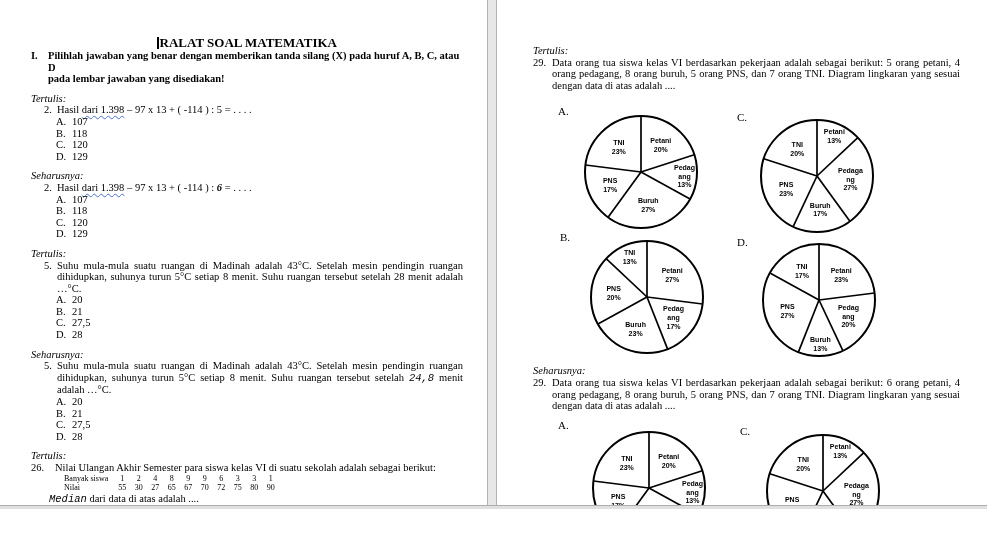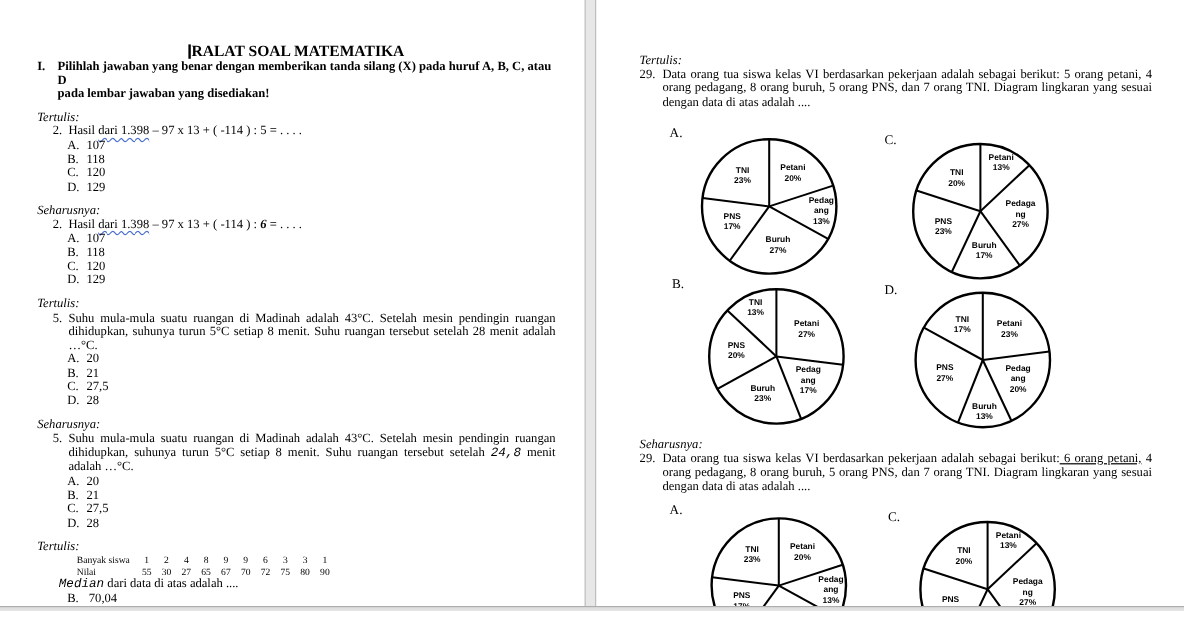--- a/index.html
+++ b/index.html
@@ -26,21 +26,21 @@
   .q26line .qnum{display:inline-block;width:24px;text-indent:0;}
   .opt{margin-left:25px;}
   .optletter{display:inline-block;width:16px;}
   .opt26 .optletter{width:18px;}
   .q26-table{font-size:8px;line-height:9.5px;margin-left:33px;}
   .tlabel{display:inline-block;width:50px;}
   .tcell{display:inline-block;width:16.5px;text-align:center;}
   .median-line{margin-left:18px;}
   .italic{font-style:italic;font-family:Liberation Mono, monospace;}
   .bold-italic{font-weight:bold;font-style:italic;}
-  .u-solid{text-decoration:underline;}
+  .u-solid{}
   .squiggle{text-decoration-line:underline;text-decoration-style:wavy;text-decoration-color:#4a6fd0;text-decoration-thickness:1px;text-underline-offset:2px;}
   .spacer-charts{height:266px;}
   .chart-letter{position:absolute;font-size:11px;}
   svg.pie{position:absolute;}
   svg.pie text{font-family:"Liberation Sans","DejaVu Sans",sans-serif;font-weight:bold;font-size:7px;fill:#000;}
 </style>
 </head>
 <body>
 
 <div class="spread">
@@ -84,20 +84,21 @@
     <div>
       <div class="qline"><span class="qnum">5.</span><span>Suhu mula-mula suatu ruangan di Madinah adalah 43°C. Setelah mesin pendingin ruangan dihidupkan, suhunya turun 5°C setiap 8 menit. Suhu ruangan tersebut setelah </span><span class="italic">24,8</span><span> menit adalah …°C.</span></div>
       <div class="opt"><span class="optletter">A.</span><span>20</span></div>
       <div class="opt"><span class="optletter">B.</span><span>21</span></div>
       <div class="opt"><span class="optletter">C.</span><span>27,5</span></div>
       <div class="opt"><span class="optletter">D.</span><span>28</span></div>
     </div>
 
     <div class="section-label">Tertulis:</div>
     <div>
+      <div class="q26line"><span class="qnum">26.</span><span>Nilai Ulangan Akhir Semester para siswa kelas VI di suatu sekolah adalah sebagai berikut:</span></div>
       <div class="q26-table">
         <div><span class="tlabel">Banyak siswa</span><span class="tcell">1</span><span class="tcell">2</span><span class="tcell">4</span><span class="tcell">8</span><span class="tcell">9</span><span class="tcell">9</span><span class="tcell">6</span><span class="tcell">3</span><span class="tcell">3</span><span class="tcell">1</span></div>
         <div><span class="tlabel">Nilai</span><span class="tcell">55</span><span class="tcell">30</span><span class="tcell">27</span><span class="tcell">65</span><span class="tcell">67</span><span class="tcell">70</span><span class="tcell">72</span><span class="tcell">75</span><span class="tcell">80</span><span class="tcell">90</span></div>
       </div>
       <div class="median-line"><span class="italic">Median</span><span> dari data di atas adalah ....</span></div>
       <div class="opt opt26"><span class="optletter">B.</span><span>70,04</span></div>
       <div class="opt opt26"><span class="optletter">C.</span><span>70,05</span></div>
 
     </div>
 

